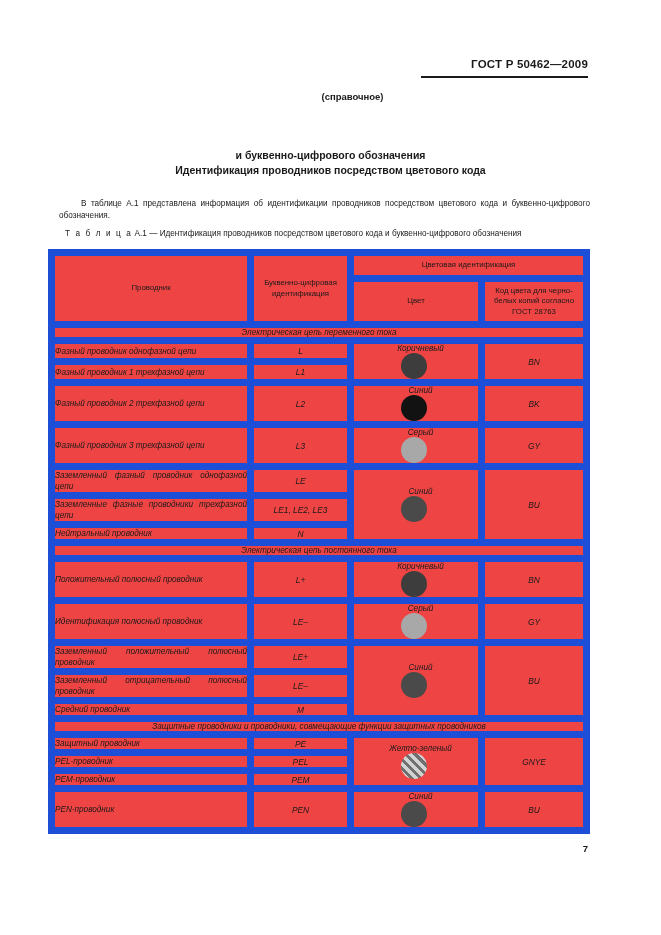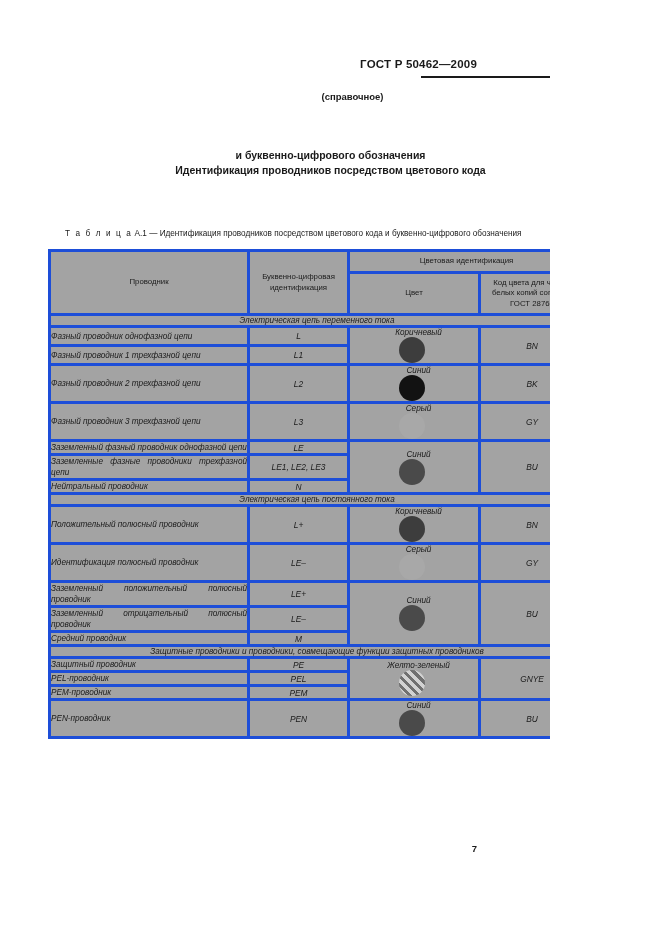--- a/index.html
+++ b/index.html
@@ -7,21 +7,21 @@
     margin: 0;
     padding: 0;
     background: #ffffff;
   }
   body {
     font-family: "Liberation Sans", "DejaVu Sans", sans-serif;
     color: #1a1a1a;
   }
   #page {
     position: relative;
-    width: 550px;
+    width: 661px;
     height: 935px;
     background: #ffffff;
     overflow: hidden;
     box-sizing: border-box;
   }
 
   
   .hdr-std {
     position: absolute;
     top: 58px;
@@ -92,24 +92,24 @@
     position: absolute;
     top: 249px;
     left: 48px;
     width: 535px;
     border-collapse: collapse;
     table-layout: fixed;
     font-size: 8px;
   }
   #conductor-table td,
   #conductor-table th {
-    border: 3px solid #1d4ed8;
+    border: 7px solid #1d4ed8;
     padding: 0;
     vertical-align: middle;
-    background: #a3a3a3;
+    background: #ef4444;
   }
   #conductor-table thead th {
     font-weight: normal;
     text-align: center;
     font-size: 7.8px;
     line-height: 10.5px;
     padding: 4px 3px;
   }
   .col-cond  { width: 199px; }
   .col-alnum { width: 100px; }
@@ -203,20 +203,21 @@
 
   <div class="appendix">
     <div class="sub">(справочное)</div>
   </div>
 
   <div class="doc-title">
     <div>и буквенно-цифрового обозначения</div>
     <div>Идентификация проводников посредством цветового кода</div>
   </div>
 
+  <p class="intro">В таблице А.1 представлена информация об идентификации проводников посредством цветового кода и буквенно-цифрового обозначения.</p>
 
   <div class="table-caption">
     <span class="spaced">Т а б л и ц а</span>
     <span>А.1</span>
     <span>—</span>
     <span>Идентификация проводников посредством цветового кода и буквенно-цифрового обозначения</span>
   </div>
 
   <table id="conductor-table">
     <colgroup>

